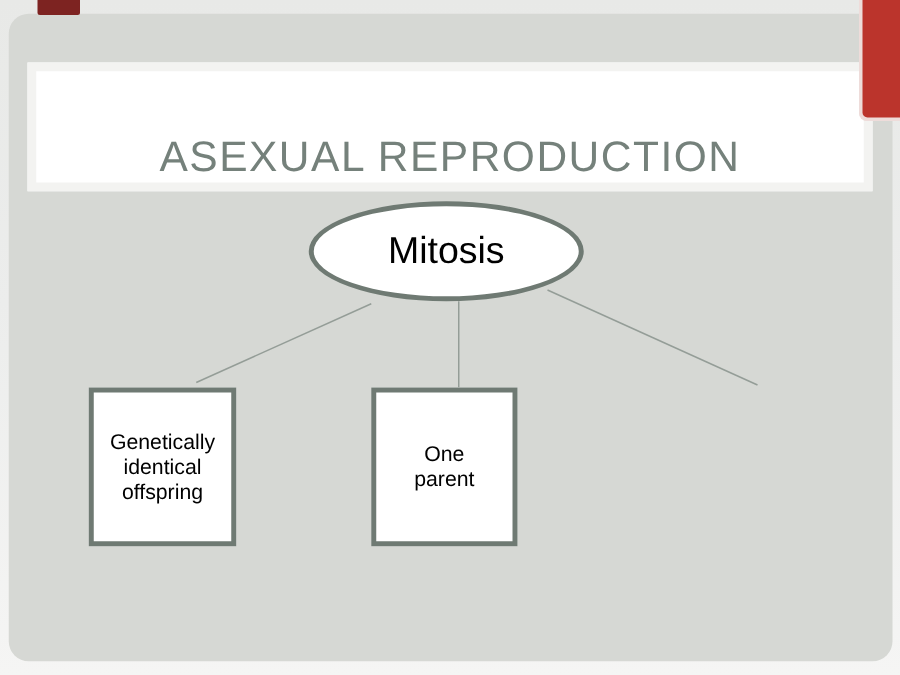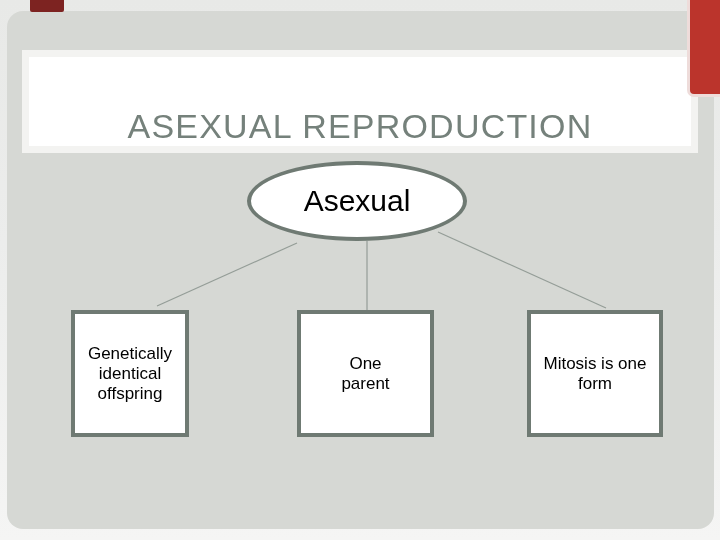--- a/index.html
+++ b/index.html
@@ -27,21 +27,21 @@
     background:#ffffff; border:4px solid #6f7a73; border-radius:50%;
     box-sizing:border-box; display:flex; align-items:center; justify-content:center;
   }
   .ellipse-label { font-size:30px; color:#000000; }
   .nodebox {
     position:absolute; top:310px; height:127px;
     background:#ffffff; border:4px solid #6f7a73; box-sizing:border-box;
     display:flex; align-items:center; justify-content:center; text-align:center;
   }
   .nodebox.b1 { left:71px;  width:118px; }
-  .nodebox.b2 { left:297px; width:137px; }
+  .nodebox.b2 { left:297px; width:117px; }
   .nodebox.b3 { left:527px; width:136px; }
   .node-label { font-size:17px; line-height:20px; color:#000000; white-space:pre-line; }
   .accent-tl {
     position:absolute; left:30px; top:0; width:34px; height:12px;
     background:#7d2321; border-bottom-left-radius:2px; border-bottom-right-radius:2px; z-index:5;
   }
   .accent-tr {
     position:absolute; left:687px; top:0; width:33px; height:97px;
     background:#bb342c; border-left:3px solid #eedcda; border-bottom:3px solid #eedcda;
     border-bottom-left-radius:7px; box-sizing:border-box; z-index:5;
@@ -61,32 +61,28 @@
     <div class="title">ASEXUAL REPRODUCTION</div>
   </div>
 
   <svg class="connectors" viewBox="0 0 720 540">
     <line x1="297" y1="243" x2="157" y2="306" stroke="#949d97" stroke-width="1.2"></line>
     <line x1="367" y1="241" x2="367" y2="310" stroke="#949d97" stroke-width="1.2"></line>
     <line x1="438" y1="232" x2="606" y2="308" stroke="#949d97" stroke-width="1.2"></line>
   </svg>
 
   <div class="ellipse">
-    <span class="ellipse-label">Asexual</span>
+    <span class="ellipse-label">Mitosis</span>
   </div>
 
   <div class="nodebox b1">
     <span class="node-label">Genetically
 identical
 offspring</span>
   </div>
 
   <div class="nodebox b2">
     <span class="node-label">One
 parent</span>
   </div>
 
-  <div class="nodebox b3">
-    <span class="node-label">Mitosis is one
-form</span>
-  </div>
 
 </div>
 
 </body></html>

